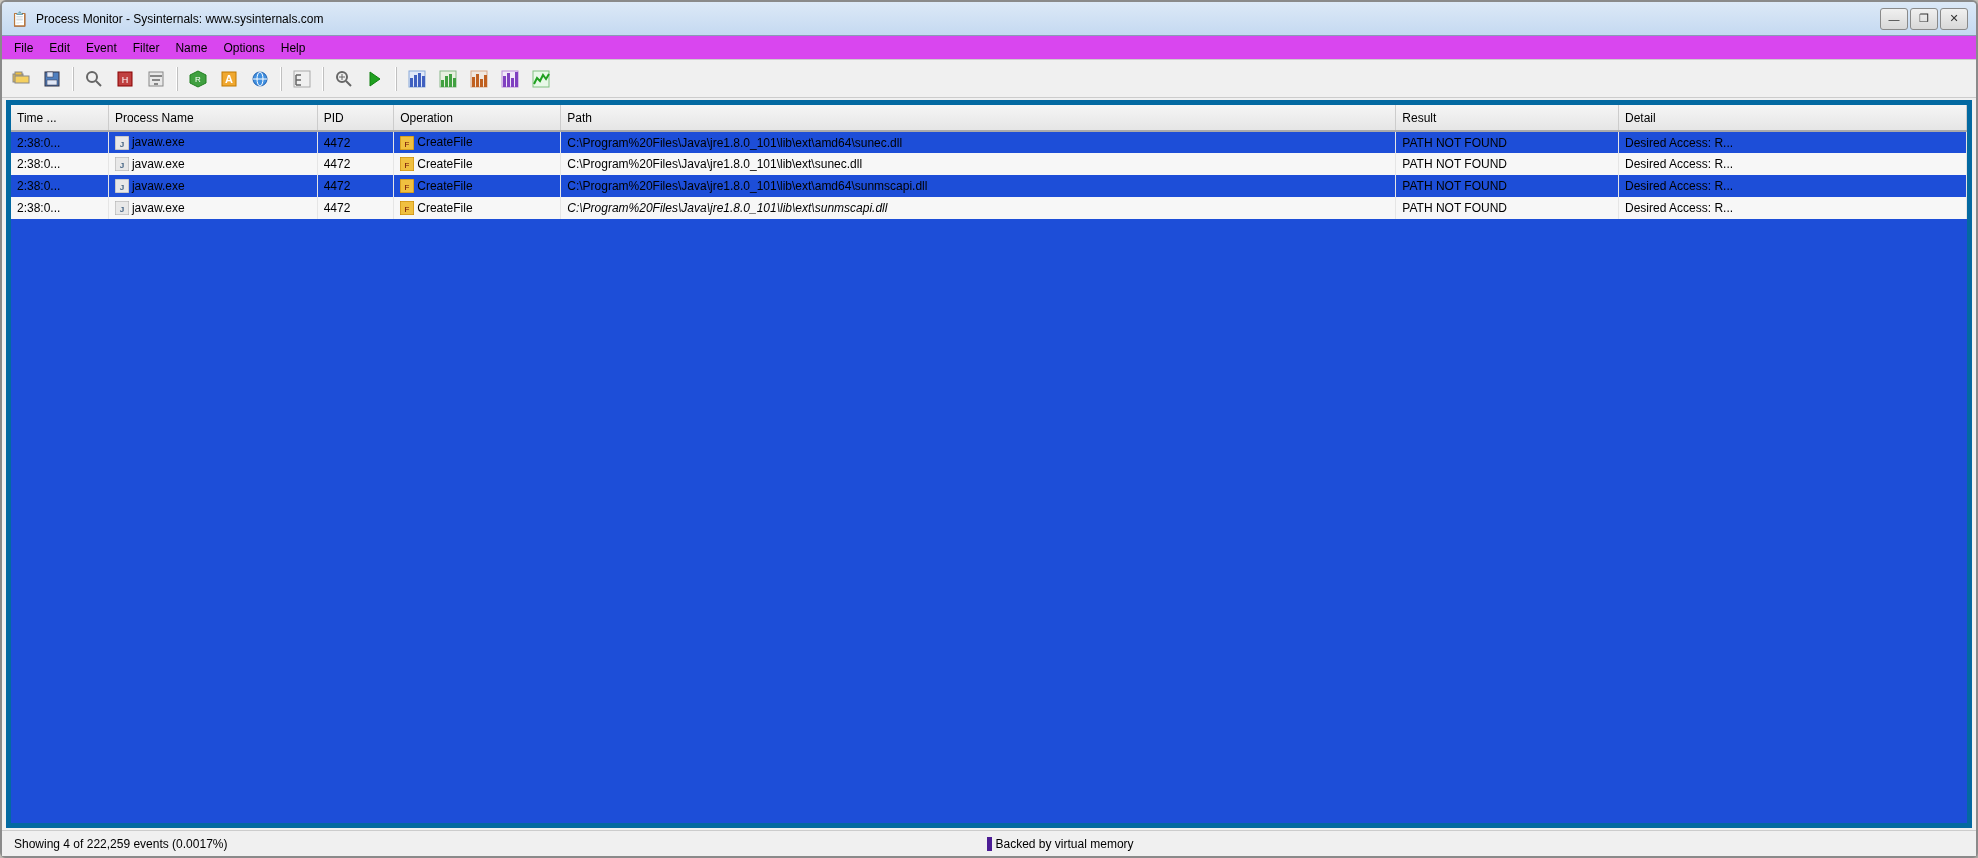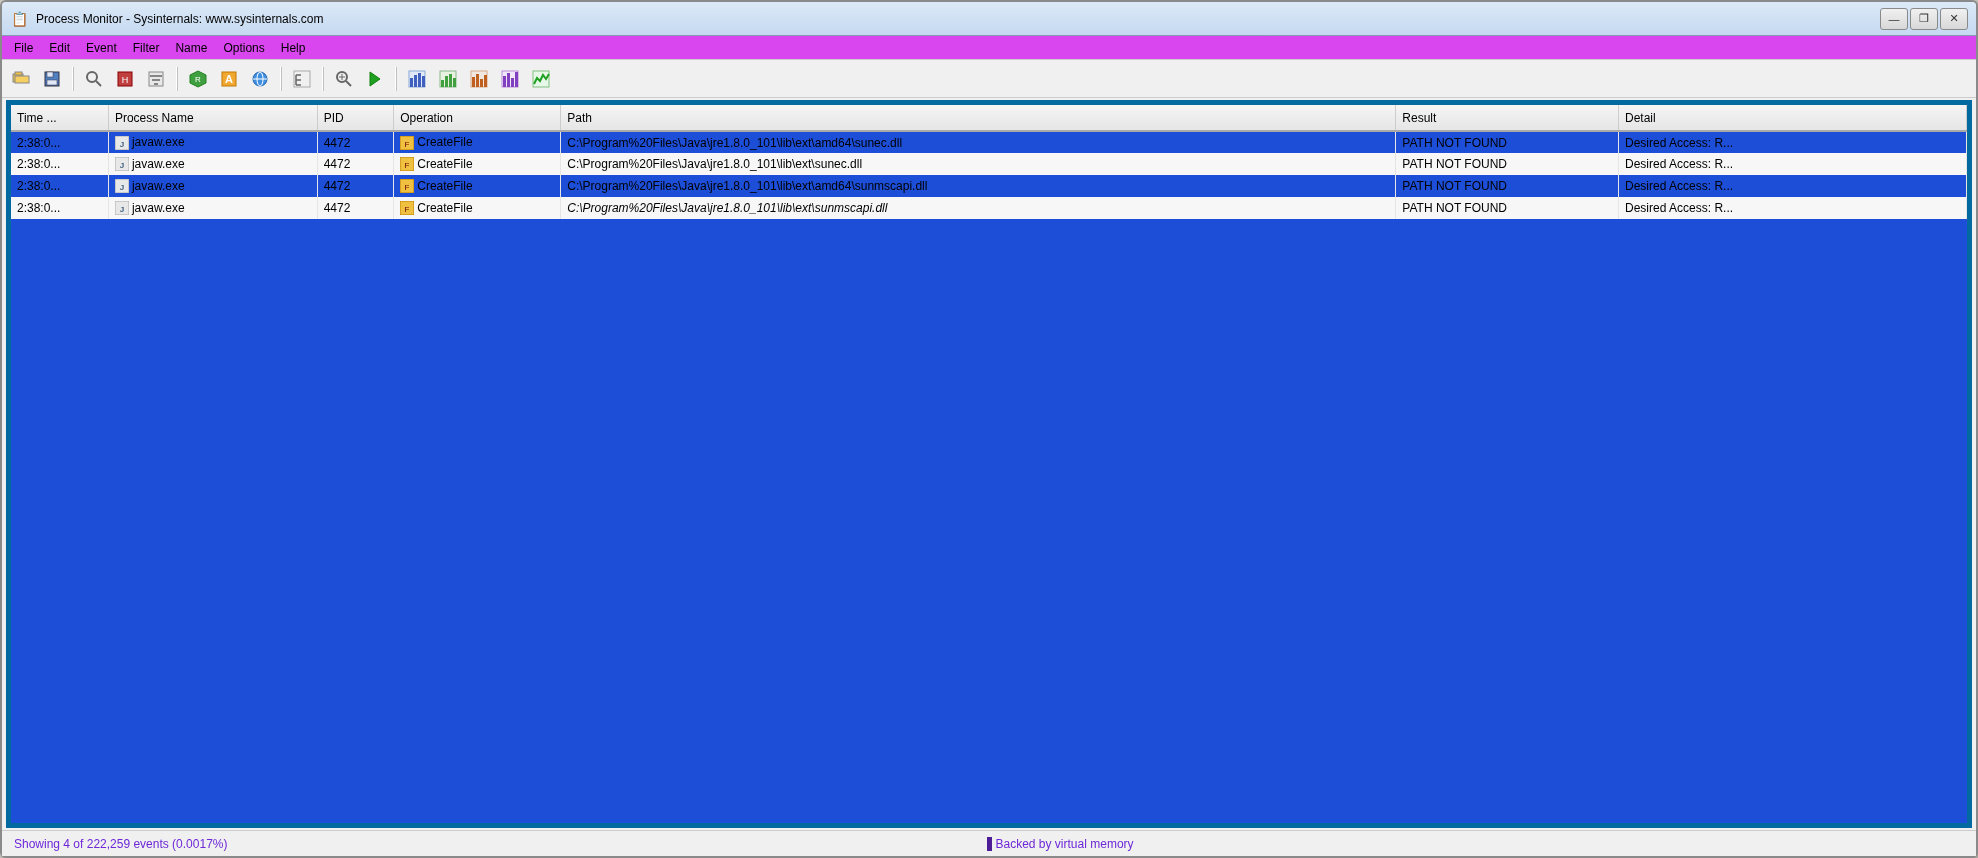--- a/index.html
+++ b/index.html
@@ -139,21 +139,21 @@
       text-overflow: ellipsis;
     }
     .status-bar {
       height: 26px;
       background: #f0f0f0;
       border-top: 1px solid #ccc;
       display: flex;
       align-items: center;
       padding: 0 8px;
       font-size: 12px;
-      color: #6d28d9;
+      color: #000000;
       gap: 0;
     }
     .status-section {
       flex: 1;
       padding: 0 4px;
     }
     .status-section + .status-section {
       border-left: 5px solid #4c1d95;
     }
     .col-time { width: 70px; }

